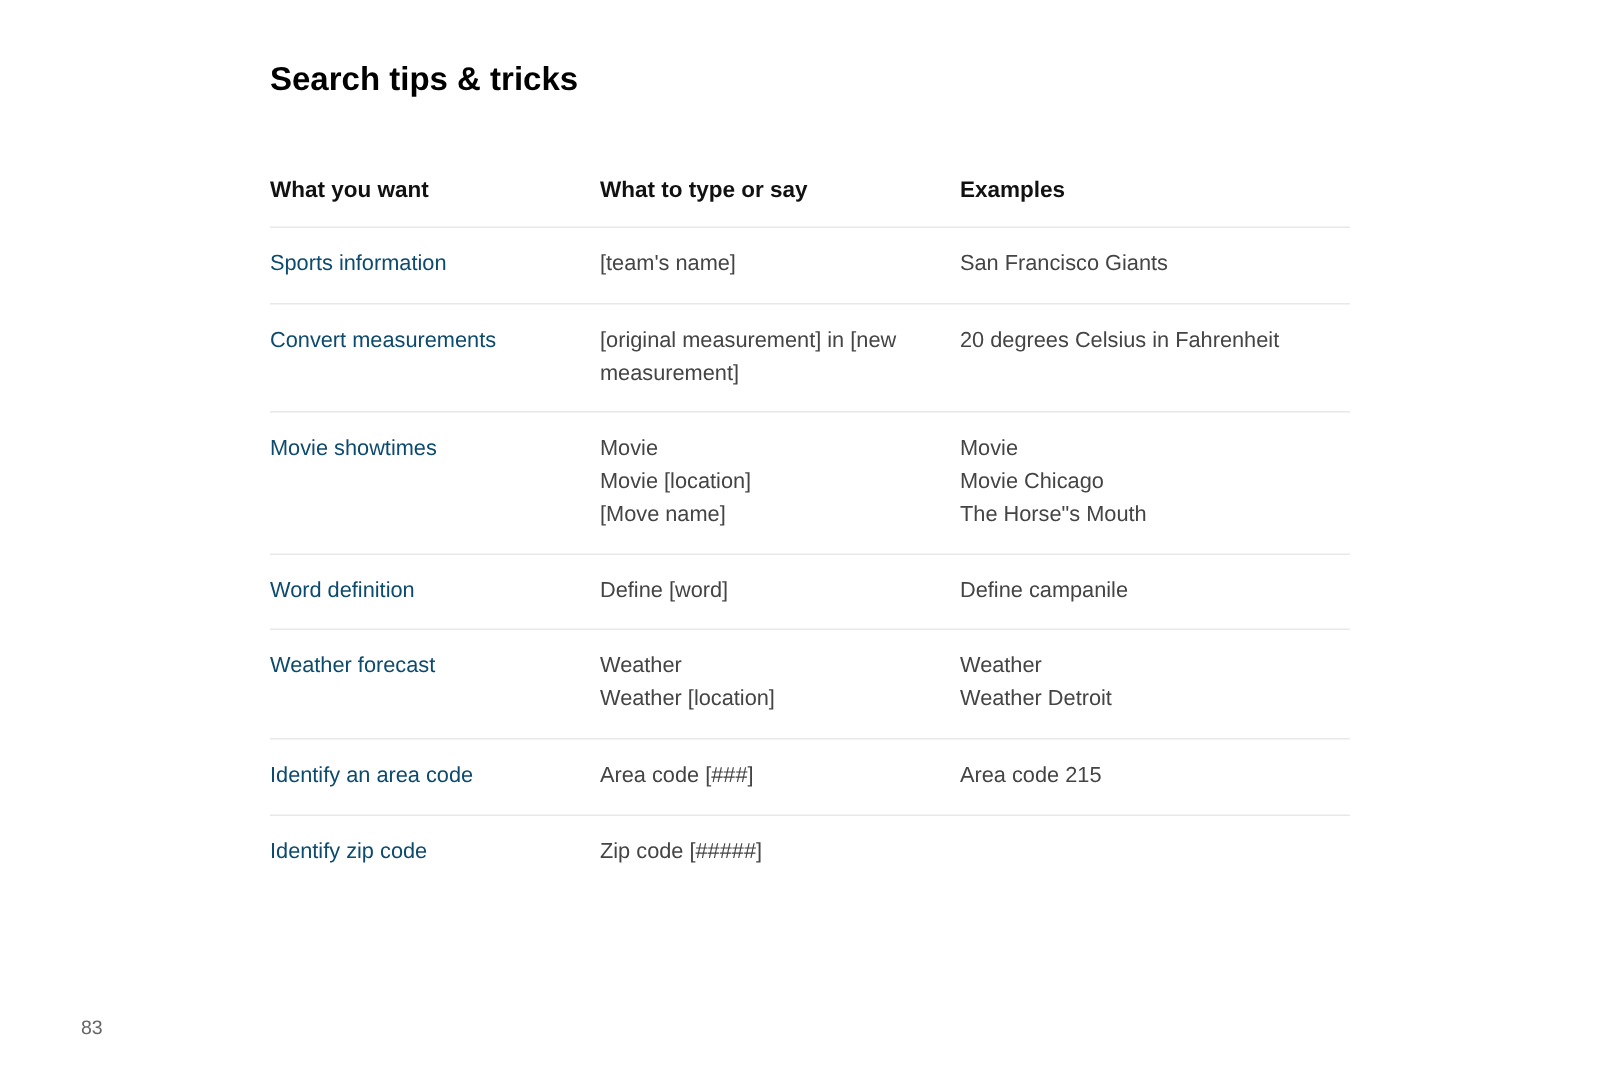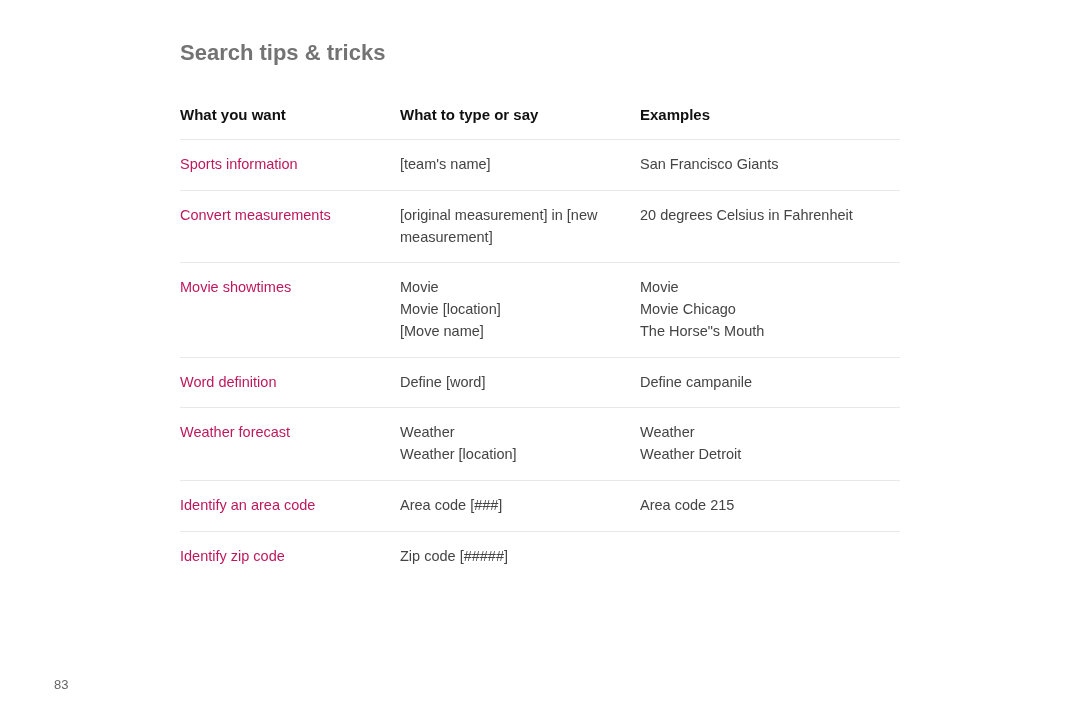--- a/index.html
+++ b/index.html
@@ -21,22 +21,22 @@
 
     .page-container {
       padding: 40px 180px 40px 180px;
       position: relative;
       height: 100%;
     }
 
     .page-title {
       font-size: 22px;
       font-weight: 700;
-      color: #737373;
-      margin-bottom: 40px;
+      color: #000000;
+      margin-bottom: 52px;
     }
 
     .table-container {
       width: 100%;
     }
 
     .table-header {
       display: grid;
       grid-template-columns: 220px 240px 1fr;
       padding-bottom: 12px;
@@ -66,21 +66,21 @@
       border-top: 1px solid #e8e8e8;
     }
 
     .cell {
       font-size: 14.5px;
       color: #444444;
       line-height: 1.5;
     }
 
     .cell-what {
-      color: #be185d;
+      color: #0c4a6e;
     }
 
     .page-number {
       position: absolute;
       bottom: 28px;
       left: 54px;
       font-size: 13px;
       color: #666666;
     }
   </style>

